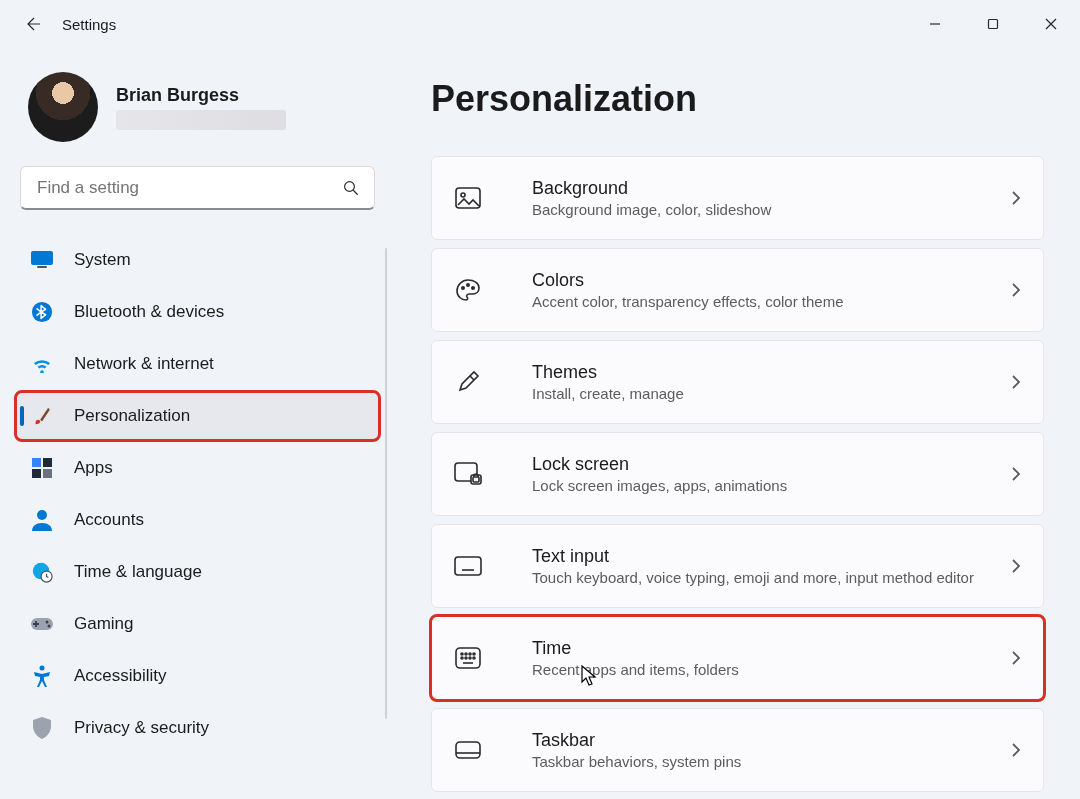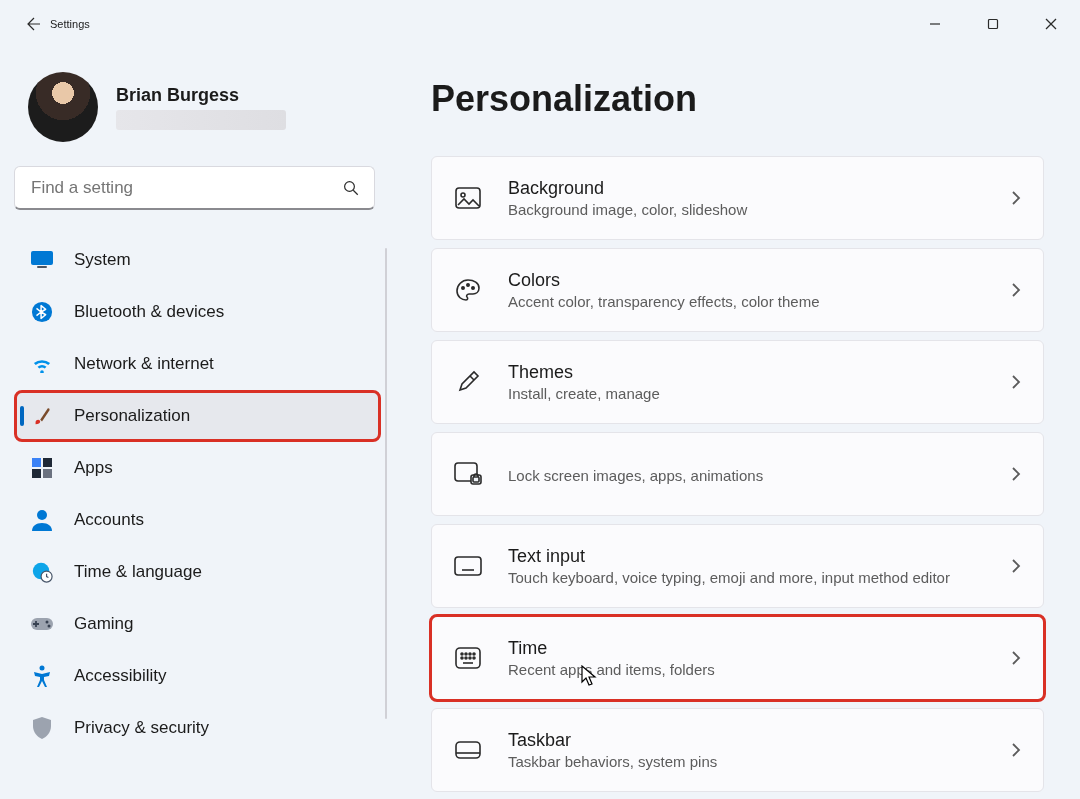--- a/index.html
+++ b/index.html
@@ -29,22 +29,22 @@
     display: flex;
     align-items: center;
     height: 48px;
     padding-left: 18px;
   }
   .titlebar .back {
     width: 32px; height: 32px;
     display: flex; align-items: center; justify-content: center;
   }
   .titlebar .title {
-    margin-left: 0;
-    font-size: 11px;
+    margin-left: 12px;
+    font-size: 15px;
   }
   .win-controls {
     margin-left: auto;
     display: flex;
   }
   .win-controls .wc {
     width: 58px; height: 48px;
     display: flex; align-items: center; justify-content: center;
   }
 
@@ -85,21 +85,21 @@
   }
   .user-name { font-size: 18px; font-weight: 600; }
   .user-sub {
     margin-top: 4px;
     width: 170px; height: 20px;
     background: linear-gradient(90deg, #e6e6ea, #dedee2);
     border-radius: 3px;
   }
 
   .searchbox {
-    margin: 0 6px 18px 0;
+    margin: 0 6px 18px 6px;
     height: 44px;
     background: #fff;
     border: 1px solid #d9d9df;
     border-bottom: 2px solid #8a8a8f;
     border-radius: 6px;
     display: flex;
     align-items: center;
     padding: 0 14px;
     font-size: 17px;
     color: var(--text-muted);
@@ -175,21 +175,21 @@
   .card.highlighted {
     outline: 3px solid var(--highlight);
     outline-offset: -1px;
   }
   .card-icon {
     width: 28px; height: 28px;
     flex: none;
     display: flex; align-items: center; justify-content: center;
     color: #2b2b2b;
   }
-  .card-text { flex: 1; }
+  .card-text { flex: 1; margin-left: 24px; }
   .card-title { font-size: 18px; font-weight: 400; }
   .card-sub   { font-size: 15px; color: var(--text-muted); margin-top: 2px; }
   .chevron {
     flex: none;
     color: #5b5b5b;
   }
 
   .cursor {
     position: absolute;
     left: 581px; top: 665px;
@@ -422,20 +422,21 @@
       <div class="card">
         <span class="card-icon">
           <svg width="28" height="24" viewBox="0 0 28 24" fill="none" stroke="#2b2b2b" stroke-width="1.6">
               <rect x="1" y="1" width="22" height="18" rx="3"></rect>
               <rect x="17" y="13" width="10" height="9" rx="2" fill="#f0f4f9"></rect>
               <rect x="19" y="15" width="6" height="5" rx="1"></rect>
               <path d="M20 15v-1a2 2 0 014 0v1"></path>
             </svg>
         </span>
         <div class="card-text">
+          <div class="card-title">Lock screen</div>
           <div class="card-sub">Lock screen images, apps, animations</div>
         </div>
         <span class="chevron">
             <svg width="10" height="16" viewBox="0 0 10 16" fill="none" stroke="currentColor" stroke-width="1.8">
               <path d="M2 2l6 6-6 6"></path>
             </svg>
           </span>
       </div>
 
       <div class="card">

